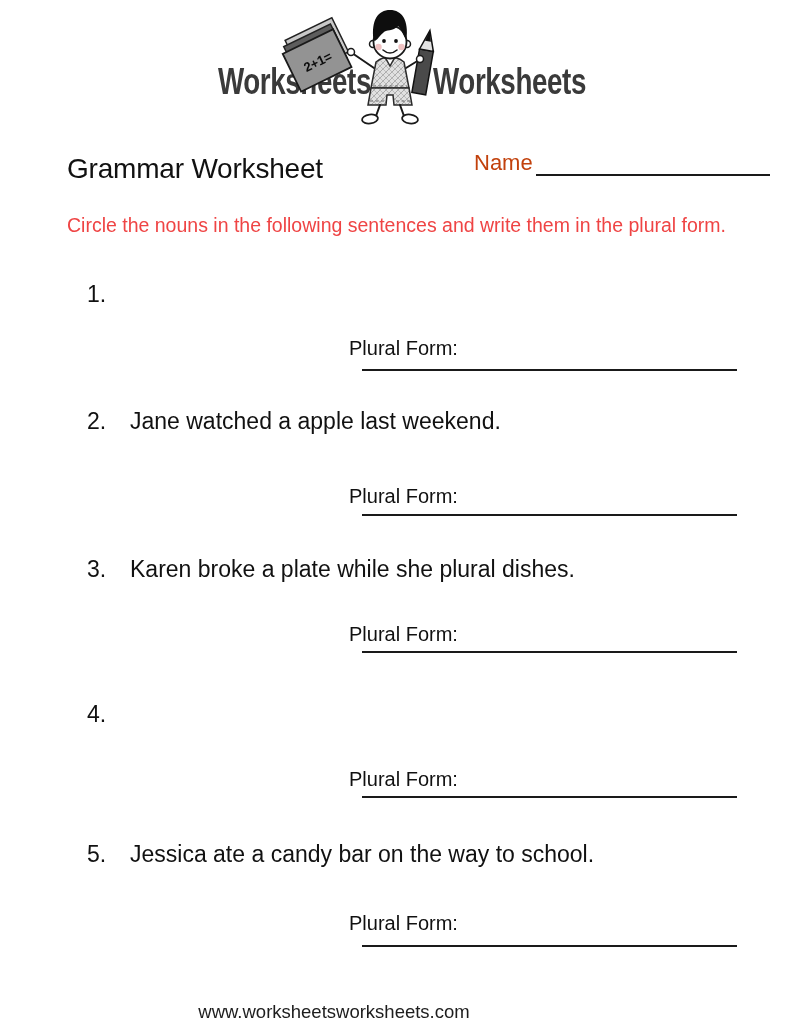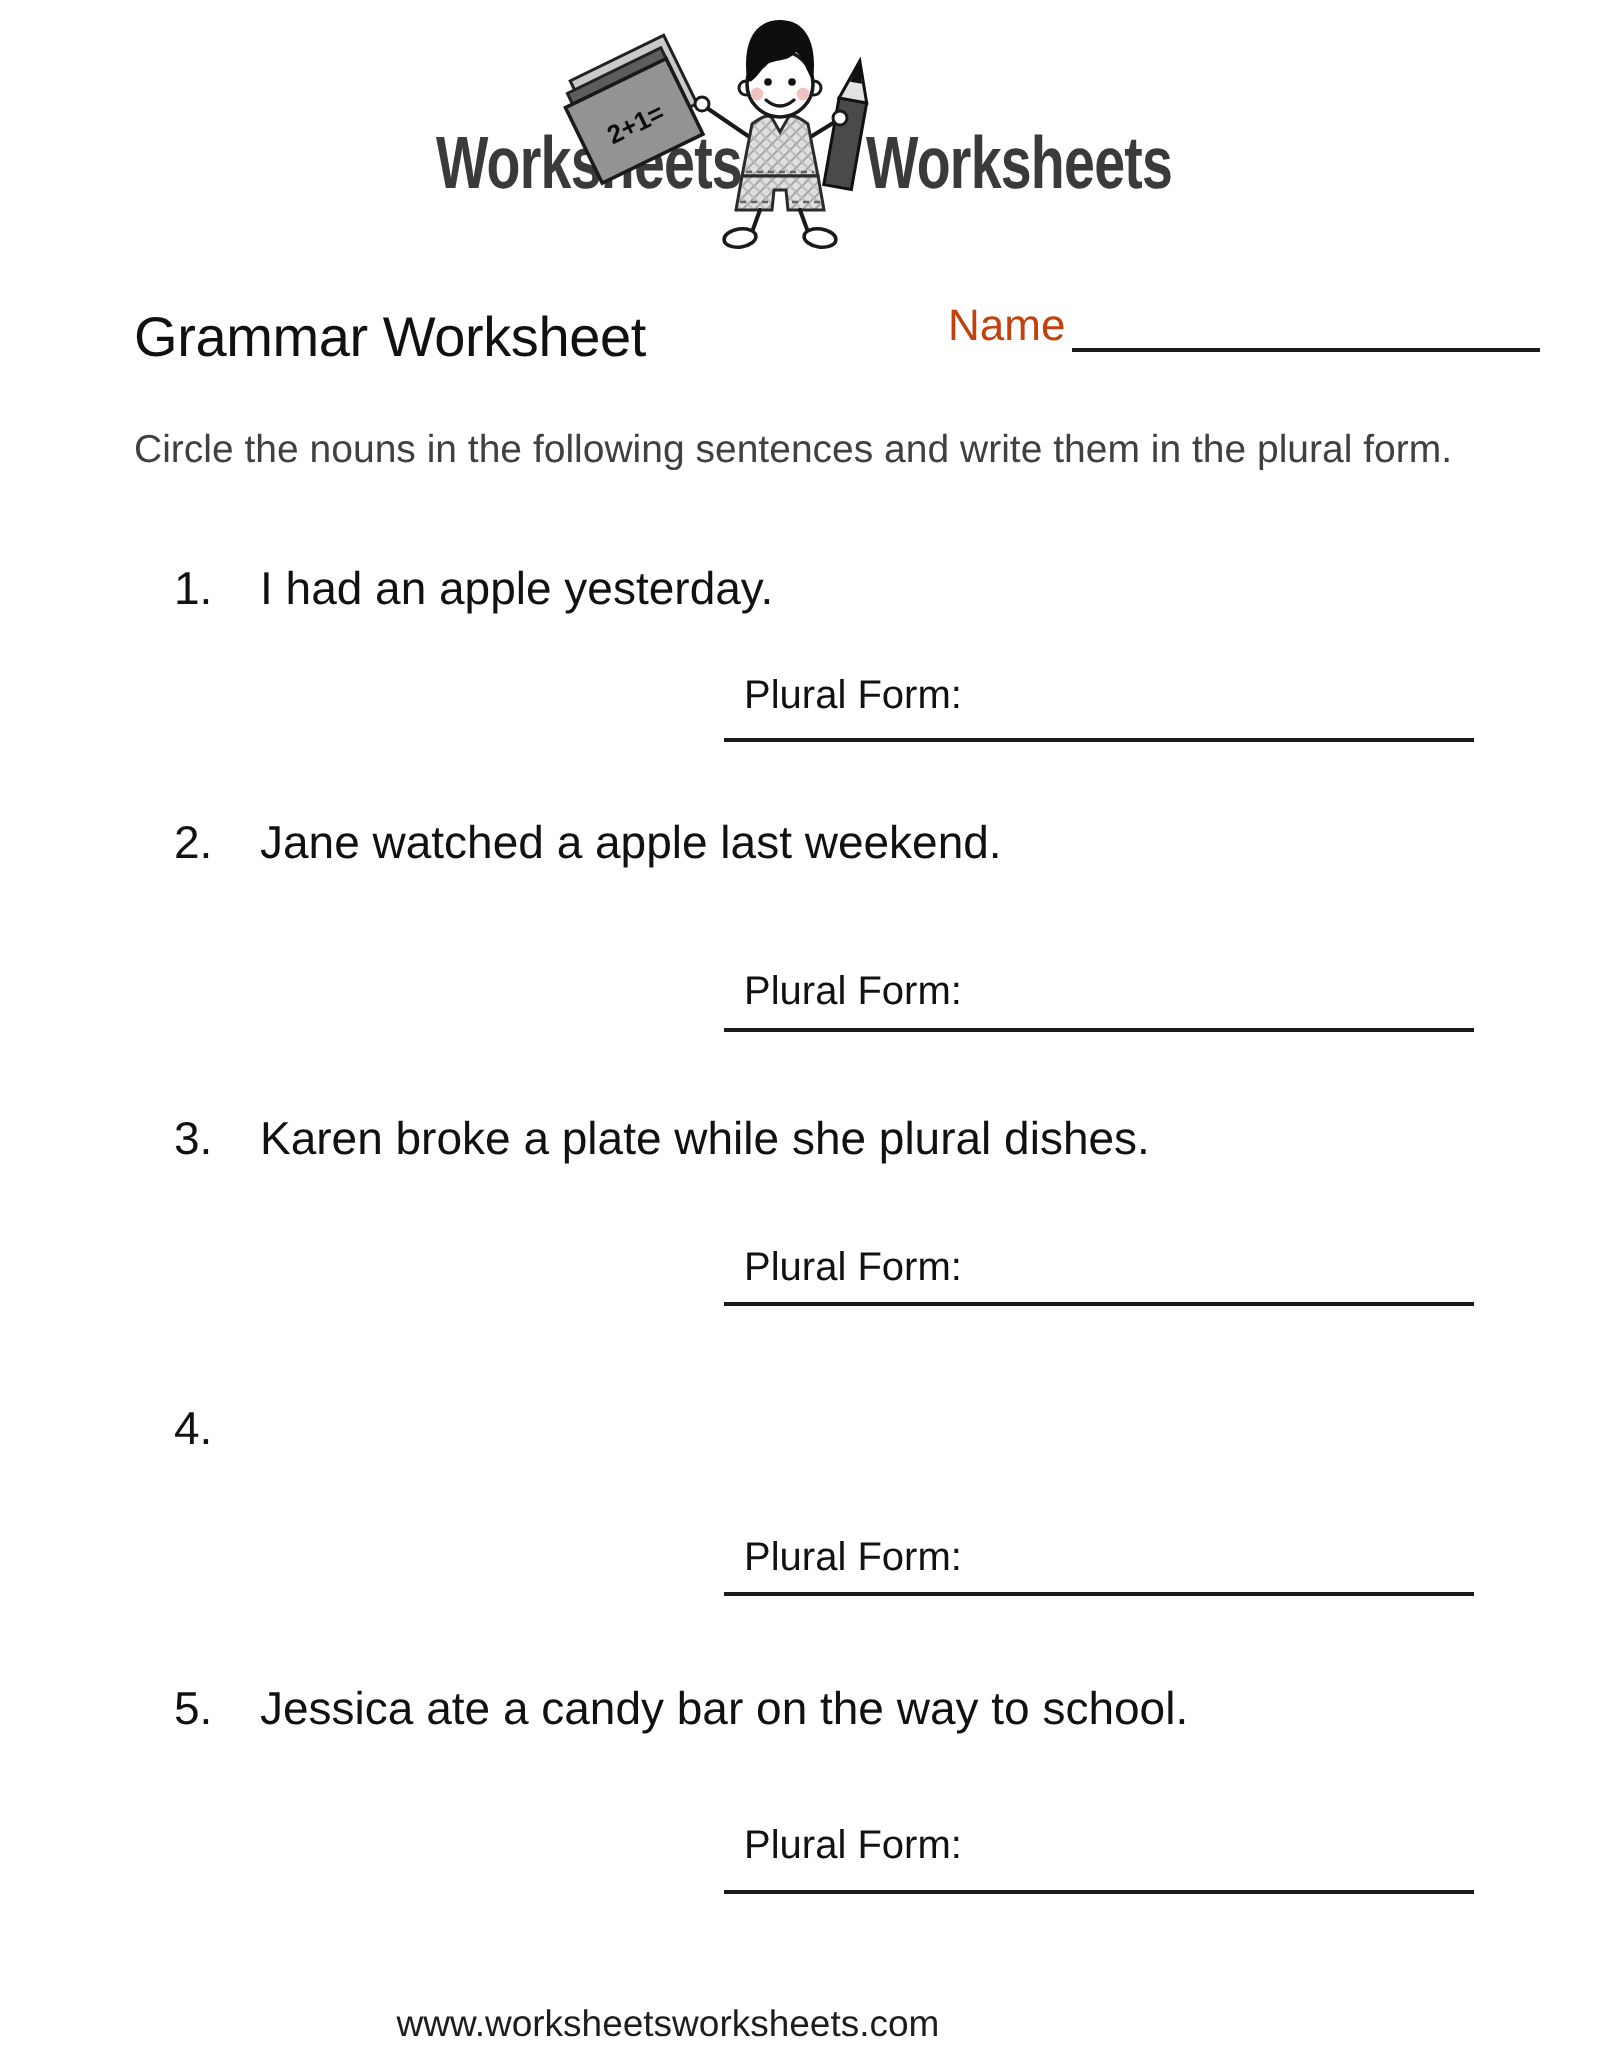--- a/index.html
+++ b/index.html
@@ -42,33 +42,33 @@
     font-size:22px;color:#c2410c;
   }
   .name-line{
     position:absolute;left:536px;top:174px;
     width:234px;height:2px;background:#1a1a1a;
   }
   
   .instructions{
     position:absolute;left:67px;top:210px;
     width:660px;
-    font-size:19.5px;line-height:1.54;color:#404040;
+    font-size:19.5px;line-height:1.54;color:#ef4444;
   }
   
   .qnum{
     position:absolute;left:87px;
     font-size:23px;color:#111;white-space:nowrap;
   }
   .qtext{
     position:absolute;left:130px;
     font-size:23px;color:#111;white-space:nowrap;
   }
   .plural-label{
-    position:absolute;left:372px;
+    position:absolute;left:349px;
     font-size:20px;color:#111;white-space:nowrap;
   }
   .plural-line{
     position:absolute;left:362px;width:375px;height:2px;background:#1a1a1a;
   }
   
   .footer{
     position:absolute;left:0;top:1001px;width:668px;
     text-align:center;font-size:18.5px;color:#1d1d1d;
   }
@@ -138,21 +138,20 @@
     </g>
   </svg>
 
   <div class="title">Grammar Worksheet</div>
   <div class="name-label">Name</div>
   <div class="name-line"></div>
 
   <div class="instructions">Circle the nouns in the following sentences and write them in the plural form.</div>
 
   <span class="qnum" style="top:281px">1.</span>
-  <span class="qtext" style="top:281px">I had an apple yesterday.</span>
   <div class="plural-label" style="top:337px">Plural Form:</div>
   <div class="plural-line" style="top:369px"></div>
 
   <span class="qnum" style="top:408px">2.</span>
   <span class="qtext" style="top:408px">Jane watched a apple last weekend.</span>
   <div class="plural-label" style="top:485px">Plural Form:</div>
   <div class="plural-line" style="top:514px"></div>
 
   <span class="qnum" style="top:556px">3.</span>
   <span class="qtext" style="top:556px">Karen broke a plate while she plural dishes.</span>

